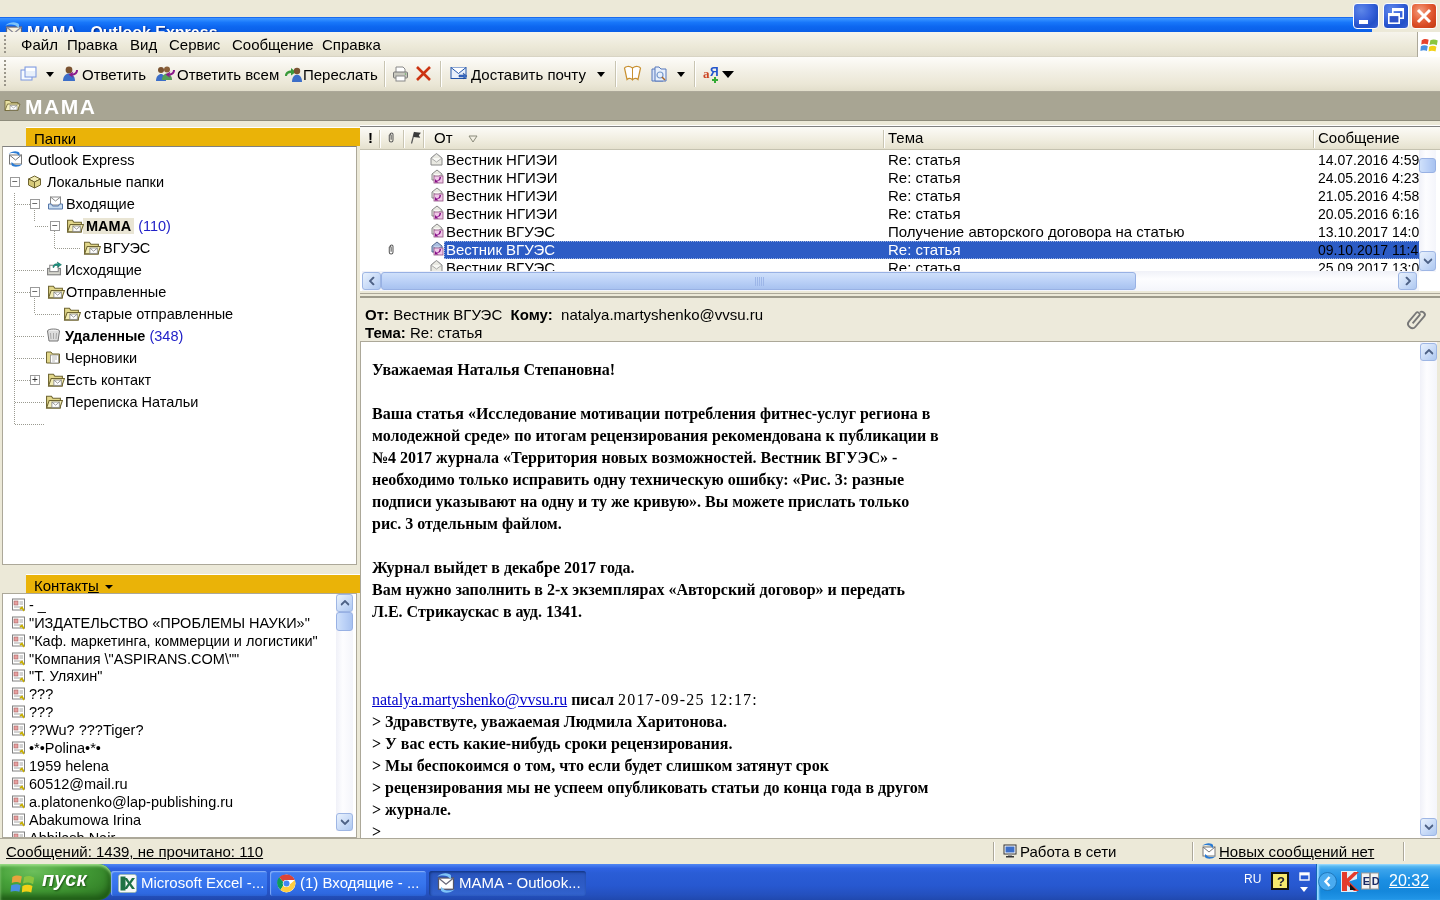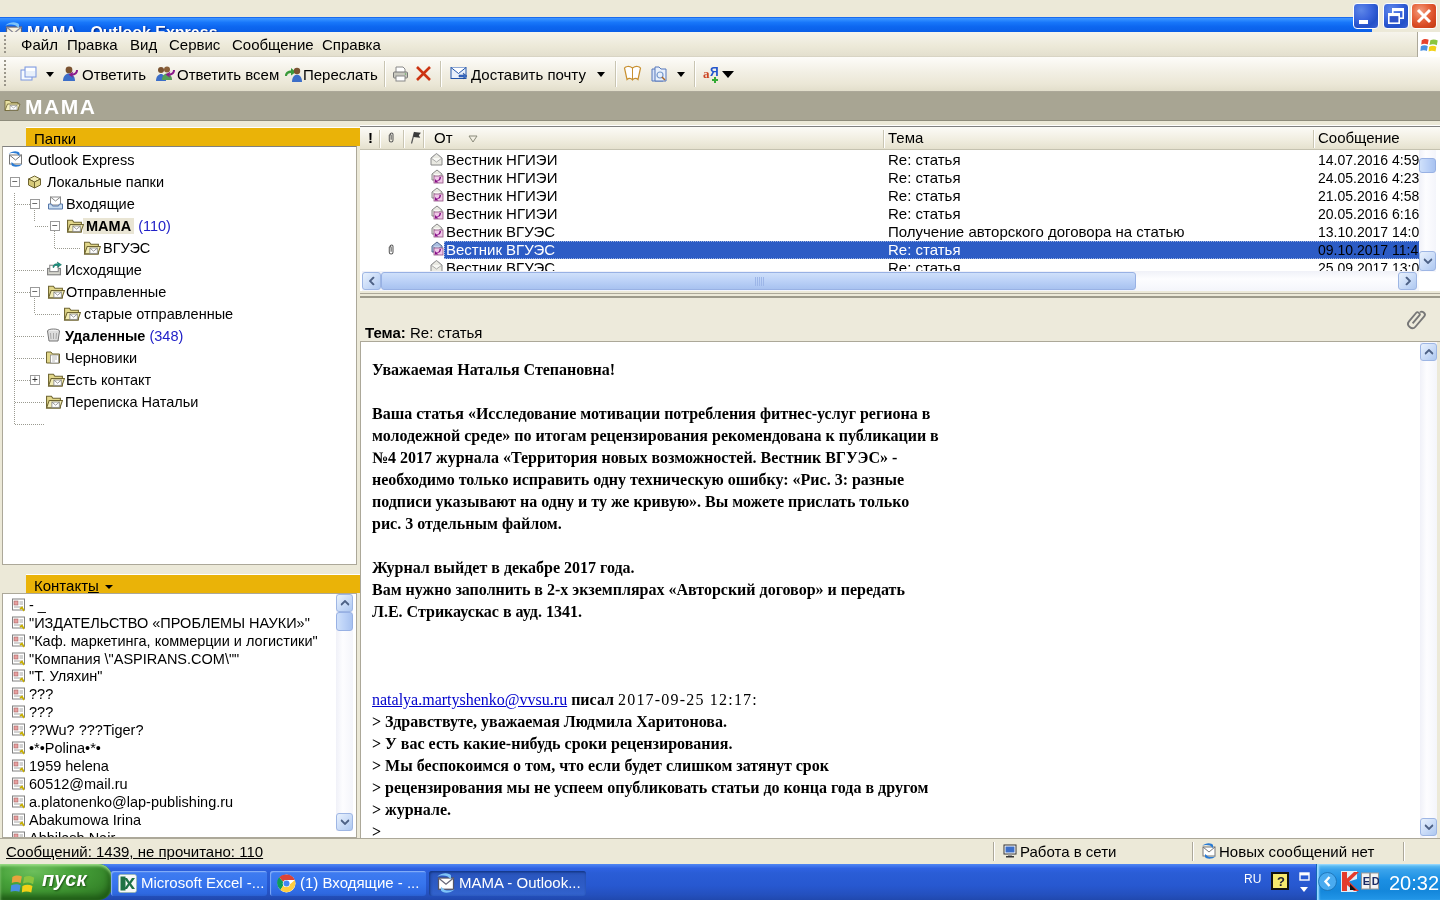--- a/index.html
+++ b/index.html
@@ -493,20 +493,21 @@
   <div class="colsep" style="left:19px"></div>
   <div class="colsep" style="left:43px"></div>
   <div class="colsep" style="left:63px"></div>
   <div class="colsep" style="left:523px"></div>
   <div class="colsep" style="left:953px"></div>
   <div style="position:absolute;left:528px;top:2px;">Тема</div>
   <div style="position:absolute;left:958px;top:2px;">Сообщение</div>
 </div>
 
 <div id="prevhdr" class="abs">
+  <div style="position:absolute;left:5px;top:8px;"><b>От:</b> Вестник ВГУЭС&nbsp; <b>Кому:</b>&nbsp; natalya.martyshenko@vvsu.ru</div>
   <div style="position:absolute;left:5px;top:26px;"><b>Тема:</b> Re: статья</div>
   <svg style="position:absolute;left:1043px;top:10px;" width="28" height="28" viewBox="0 0 15 15">
       <g transform="rotate(40 7.5 7.5)">
         <path d="M5.5,2.5 C5.5,0.9 8.5,0.9 8.5,2.5 L8.5,10 C8.5,12.8 4,12.8 4,10 L4,3.8 C4,2.9 6.2,2.9 6.2,3.8 L6.2,9.6" fill="none" stroke="#777" stroke-width="1"></path>
       </g>
     </svg>
 </div>
 <div id="prevbody" class="abs"></div>
 
 <div class="strack abs" style="left:1420px;top:342px;width:17px;height:496px;"></div>
@@ -547,21 +548,21 @@
       <rect x="2" y="2" width="12" height="9" fill="#fff" stroke="#333"></rect>
       <rect x="3.5" y="3.5" width="9" height="6" fill="#3C6EC8"></rect>
       <rect x="6" y="11" width="4" height="2" fill="#999"></rect>
       <rect x="4" y="13" width="8" height="1.5" fill="#333"></rect>
     </svg>
   <div style="position:absolute;left:1020px;top:4px;">Работа в сети</div>
   <div class="sec" style="left:1192px"></div>
   <svg style="position:absolute;left:1201px;top:4px;" width="16" height="16" viewBox="0 0 16 16">
       <use href="#oe-logo"></use>
     </svg>
-  <div style="position:absolute;left:1219px;top:4px;">Новых сообщений нет</div>
+  <div style="position:absolute;left:1219px;top:4px;text-decoration:underline;">Новых сообщений нет</div>
   <div class="sec" style="left:1403px"></div>
 </div>
 
 <div id="taskbar" class="abs">
   <div id="startbtn">
     <svg style="position:absolute;left:10px;top:7px;" width="26" height="24" viewBox="0 0 22 20">
         <path d="M2,5 C5,3 8,3.5 10,4.5 L9,10 C7,9 4,8.5 1.5,10 Z" fill="#E8A33D"></path>
         <path d="M12,5 C15,3.5 18,4 20.5,5.5 L19.5,11 C17,9.5 14,9.2 11,10.5 Z" fill="#8BC53F"></path>
         <path d="M1,12 C4,10.5 7,10.8 9,12 L8,17.5 C6,16.5 3,16.3 0.5,17.5 Z" fill="#4A90E2"></path>
         <path d="M10.5,12.5 C13.5,11 16.5,11.3 19,12.5 L18,18 C15.5,17 12.5,16.8 10,18 Z" fill="#F2D117"></path>
@@ -615,14 +616,14 @@
       <path d="M2,0 L18,0 L18,8 L10,10.5 L18,21 L2,21 Z" fill="#fff" fill-opacity="0.85"></path>
       <path d="M3,1 L3,20 L8,20 L8,14 L15,20 L20,20 L10,10.5 L20,1 L15,1 L8,7.5 L8,1 Z" fill="#E43B2C"></path>
       <path d="M11,13 L17,19 L11,19 Z" fill="#111"></path>
     </svg>
   <svg style="position:absolute;left:1361px;top:8px;" width="18" height="18" viewBox="0 0 18 18">
       <rect x="0.5" y="1" width="8" height="16" fill="#f4f4f4" stroke="#999"></rect>
       <rect x="9.5" y="1" width="8" height="16" fill="#f4f4f4" stroke="#999"></rect>
       <text x="1.8" y="13" font-size="11" font-weight="bold" fill="#1A2C66" font-family="Liberation Sans">E</text>
       <text x="10.8" y="13" font-size="11" font-weight="bold" fill="#1A2C66" font-family="Liberation Sans">D</text>
     </svg>
-  <div style="position:absolute;left:1389px;top:8px;color:#fff;font-size:20px;">20:32</div>
+  <div style="position:absolute;left:1389px;top:8px;color:#fff;font-size:16px;text-decoration:underline;">20:32</div>
 </div>
 
 </body></html>

